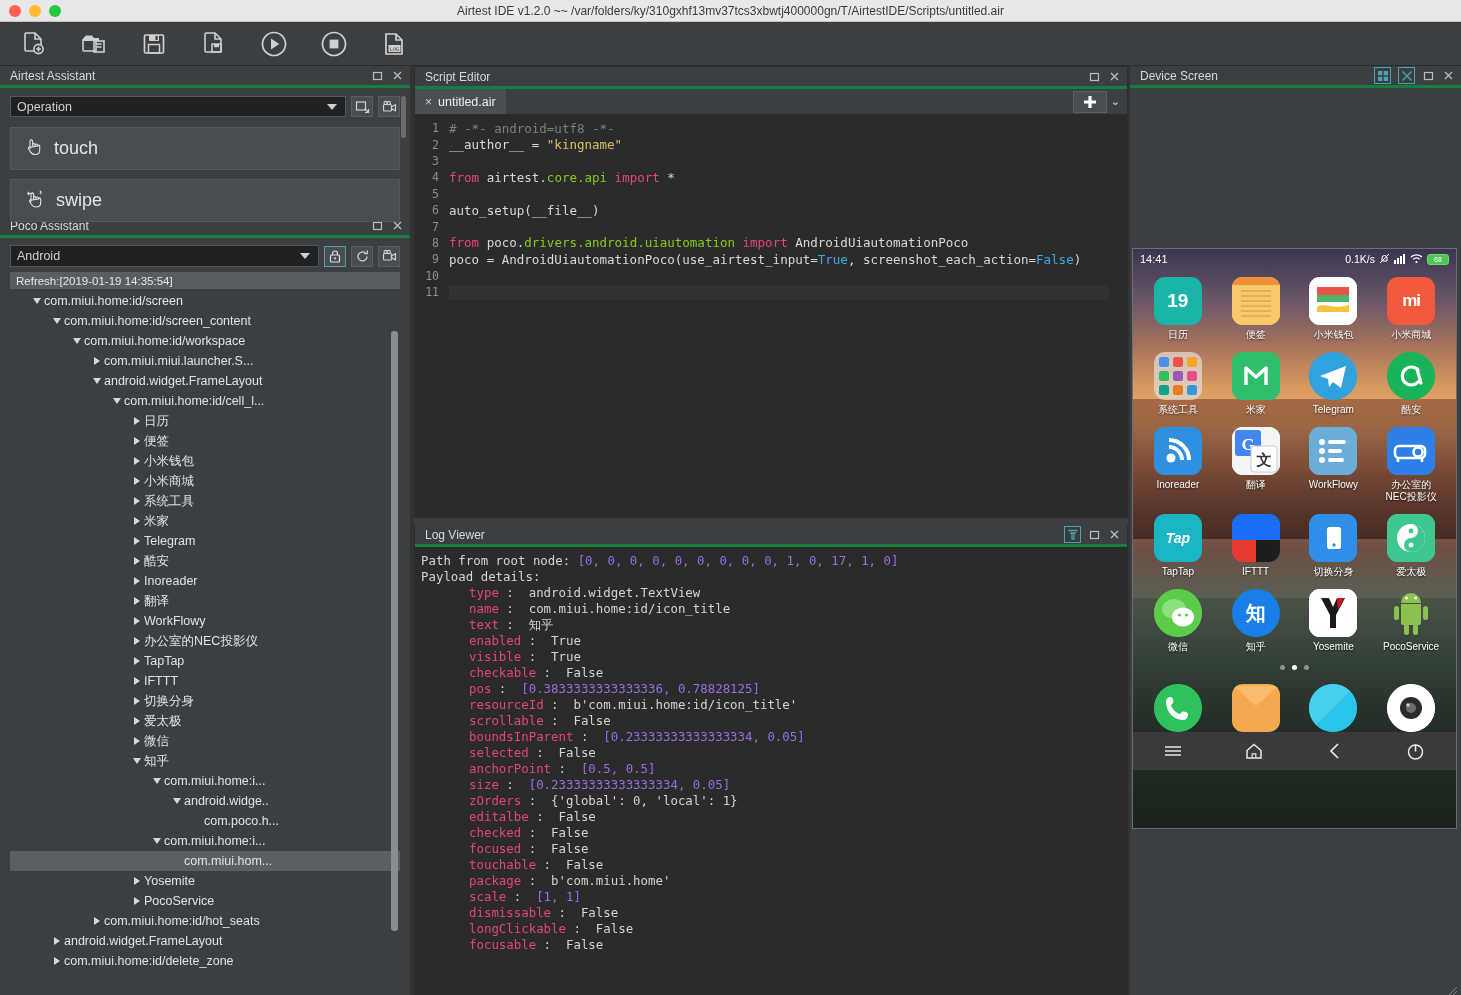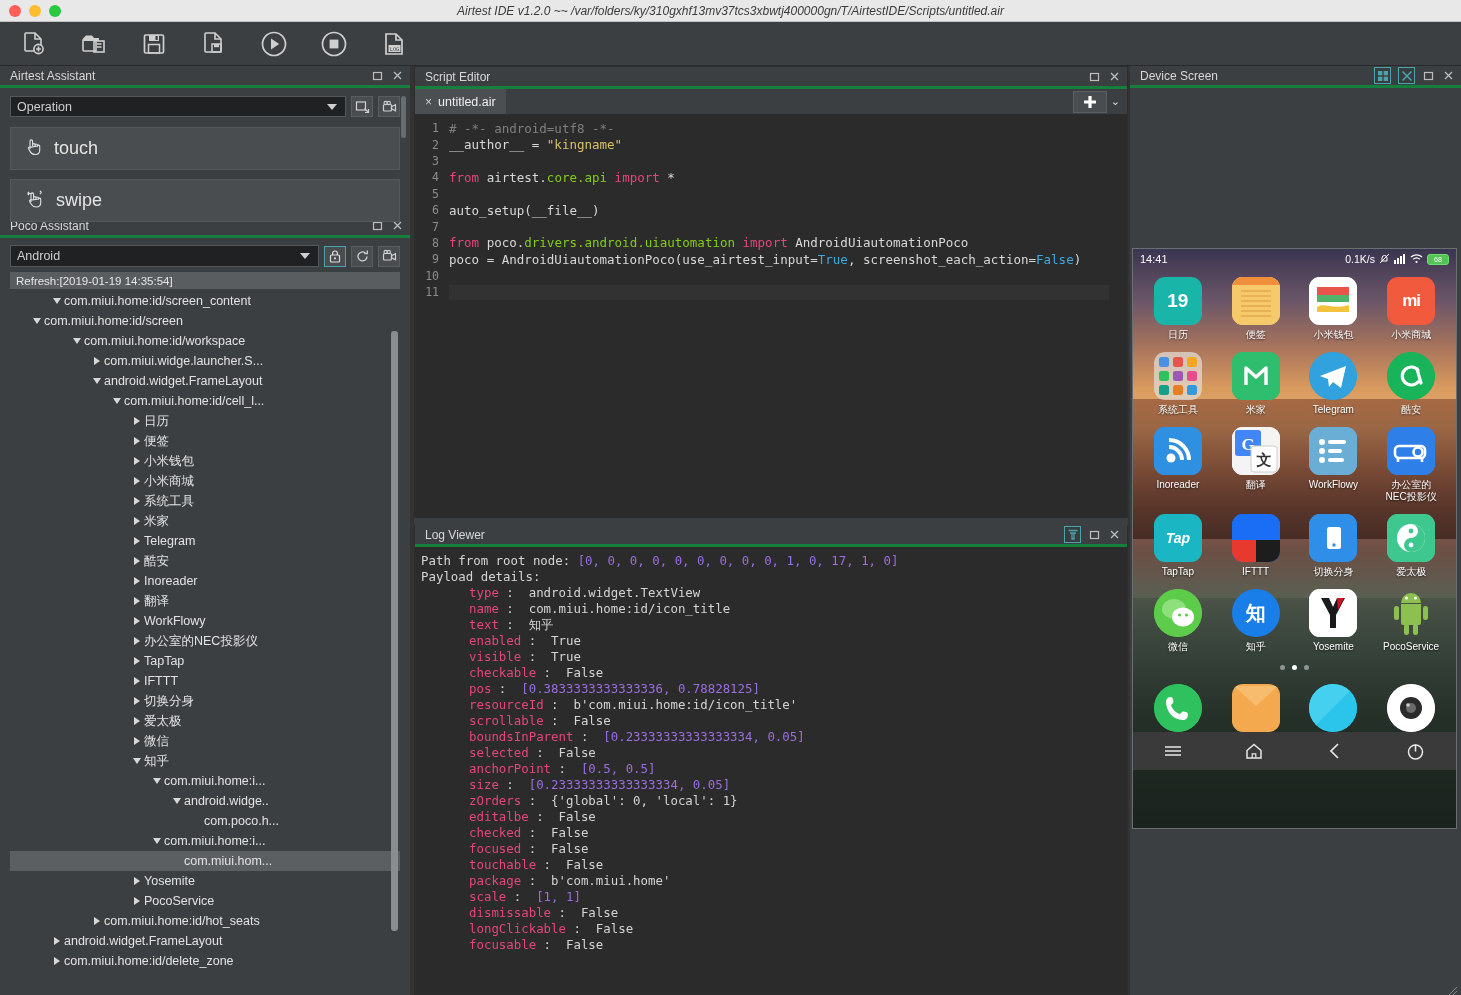--- a/index.html
+++ b/index.html
@@ -16,21 +16,21 @@
     height: 22px; background: #e8e8e8; display: flex; align-items: center;
     position: relative; border-bottom: 1px solid #c3c3c3;
   }
   .traffic { display: flex; gap: 8px; padding-left: 9px; }
   .dot { width: 12px; height: 12px; border-radius: 50%; }
   .dot.red { background: #ff5f57; }
   .dot.yellow { background: #febc2e; }
   .dot.green { background: #28c840; }
   .win-title {
     position: absolute; left: 0; right: 0; text-align: center;
-    font-size: 12px; color: #3b3b3b; pointer-events: none; font-style: italic;
+    font-size: 12px; color: #3b3b3b; pointer-events: none;
   }
 
   
   .toolbar {
     height: 44px; background: #3c3f41; display: flex; align-items: center;
     padding-left: 16px; gap: 24px; border-bottom: 1px solid #2a2a2a;
   }
   .tb-btn {
     width: 36px; height: 32px; display: flex; align-items: center;
     justify-content: center; cursor: pointer;
@@ -415,43 +415,43 @@
               <circle cx="3.6" cy="3" r="1.6" fill="none" stroke="#cfcfcf" stroke-width="1.1"></circle>
               <circle cx="6.8" cy="3" r="1.6" fill="none" stroke="#cfcfcf" stroke-width="1.1"></circle>
             </svg>
         </div>
       </div>
 
       <div class="refresh-bar">Refresh:[2019-01-19 14:35:54]</div>
 
       <div class="tree" id="poco-tree">
         <div class="tree-scrollbar"></div>
-      <div class="tnode" style="padding-left: 40px;">
+      <div class="tnode" style="padding-left: 20px;">
             <span class="tri open">
               <i></i>
             </span>
+            <span>com.miui.home:id/screen</span>
+          </div>
+          <div class="tnode" style="padding-left: 40px;">
+            <span class="tri open">
+              <i></i>
+            </span>
             <span>com.miui.home:id/screen_content</span>
-          </div>
-          <div class="tnode" style="padding-left: 20px;">
-            <span class="tri open">
-              <i></i>
-            </span>
-            <span>com.miui.home:id/screen</span>
           </div>
           <div class="tnode" style="padding-left: 60px;">
             <span class="tri open">
               <i></i>
             </span>
             <span>com.miui.home:id/workspace</span>
           </div>
           <div class="tnode" style="padding-left: 80px;">
             <span class="tri">
               <i></i>
             </span>
-            <span>com.miui.widge.launcher.S...</span>
+            <span>com.miui.miui.launcher.S...</span>
           </div>
           <div class="tnode" style="padding-left: 80px;">
             <span class="tri open">
               <i></i>
             </span>
             <span>android.widget.FrameLayout</span>
           </div>
           <div class="tnode" style="padding-left: 100px;">
             <span class="tri open">
               <i></i>

